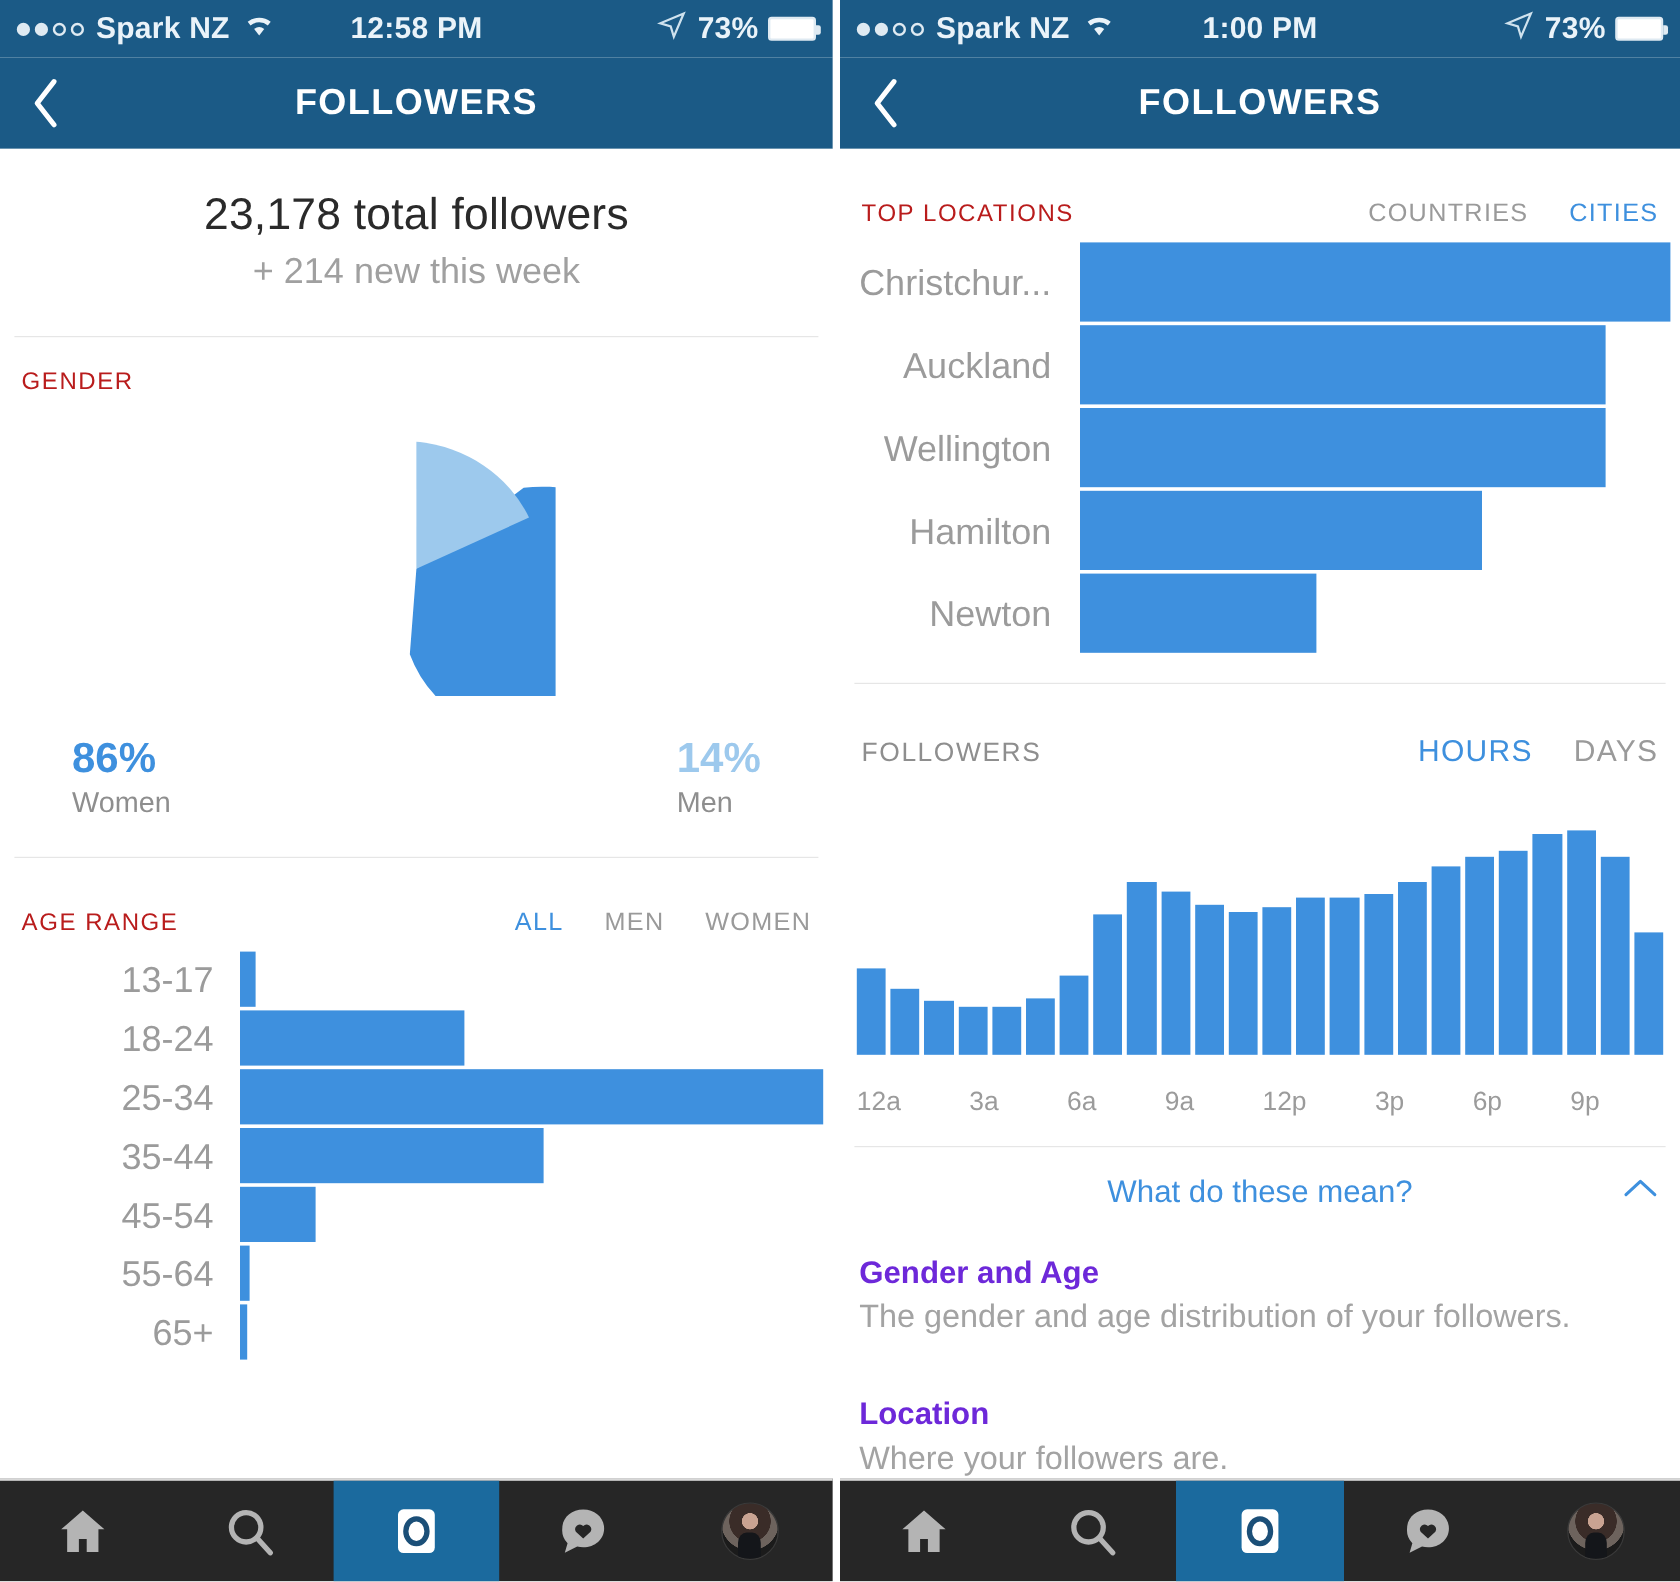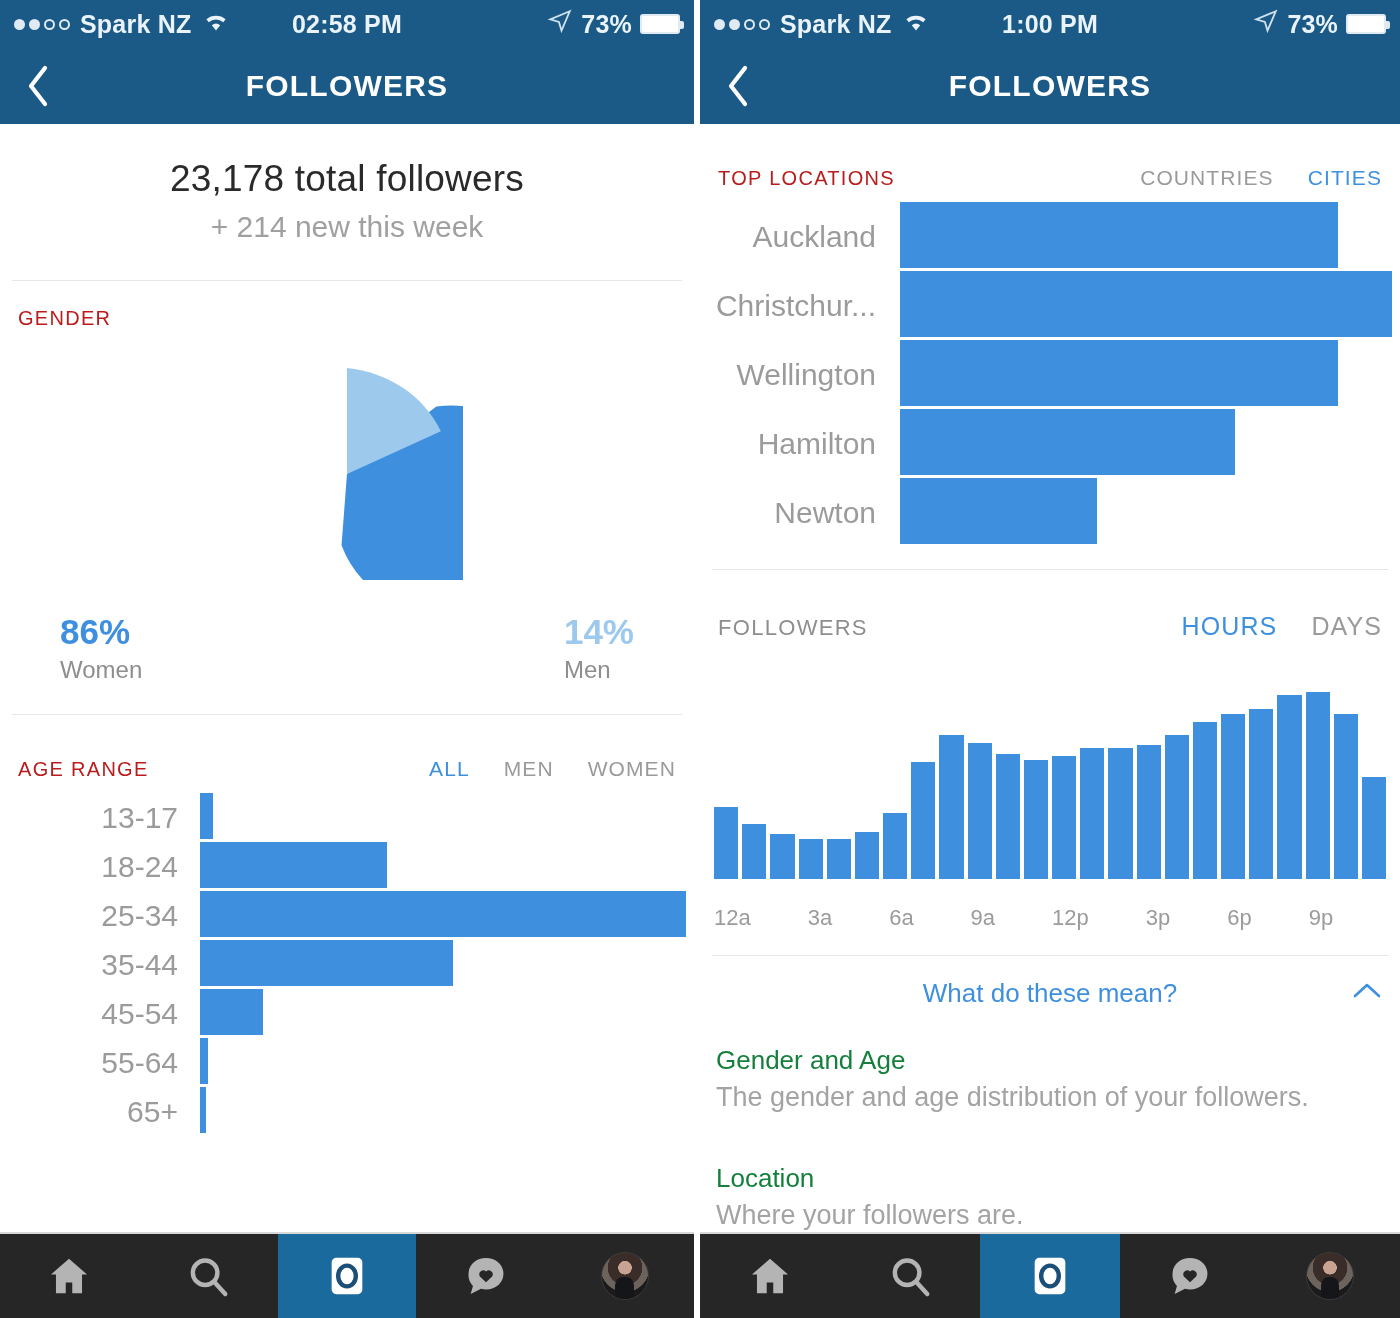--- a/index.html
+++ b/index.html
@@ -139,21 +139,21 @@
 
   
   .faq-head {
     display: flex; align-items: center; justify-content: center;
     position: relative; padding: 22px 0 20px 0;
     cursor: pointer;
   }
   .faq-head .t { font-size: 26px; color: #3e90de; }
   .faq-head .chev { position: absolute; right: 18px; top: 50%; transform: translateY(-50%); }
   .faq-item { padding: 0 16px; }
-  .faq-q { font-size: 26px; color: #15803d; font-weight: 400; margin-top: 16px;}
+  .faq-q { font-size: 26px; color: #6d28d9; font-weight: 700; margin-top: 16px;}
   .faq-a { font-size: 27px; color: #a3a3a3; margin-top: 6px; }
   .faq-spacer { height: 34px; }
 
   
   .tabbar {
     height: 86px; background: #262626;
     display: flex; flex: 0 0 auto;
     border-top: 2px solid #d8d8d8;
   }
   .tab {
@@ -188,21 +188,21 @@
             <span class="dot"></span>
         </div>
         <span class="carrier">Spark NZ</span>
         <span class="wifi">
           <svg width="28" height="22" viewBox="0 0 28 22">
               <path d="M14 19.5l-4.2-5.3a6.8 6.8 0 0 1 8.4 0z" fill="#eaf3f9"></path>
               <path d="M4.4 8.2a15 15 0 0 1 19.2 0l-2.4 3a11.2 11.2 0 0 0-14.4 0z" fill="#eaf3f9"></path>
             </svg>
         </span>
       </div>
-      <div class="sb-center">02:58 PM</div>
+      <div class="sb-center">12:58 PM</div>
       <div class="sb-right">
         <span>
           <svg width="26" height="26" viewBox="0 0 24 24">
               <path d="M21 3L3 10.5l8 2.4 2.4 8z" fill="none" stroke="#cfe2ee" stroke-width="1.7"></path>
             </svg>
         </span>
         <span style="font-size:25px">73%</span>
         <span class="batt"></span>
       </div>
     </div>
@@ -381,29 +381,29 @@
       <div class="sec-head">
         <div class="sec-title">TOP LOCATIONS</div>
         <div class="seg">
           <div class="seg-item">COUNTRIES</div>
           <div class="seg-item active">CITIES</div>
         </div>
       </div>
 
       <div class="hbars loc" id="loc-chart">
           <div class="hrow">
+            <div class="lbl">Christchur...</div>
+            <div class="barzone">
+              <div class="bar" style="width: 100%; background: rgb(62, 144, 222);"></div>
+            </div>
+          </div>
+          <div class="hrow">
             <div class="lbl">Auckland</div>
             <div class="barzone">
               <div class="bar" style="width: 89%; background: rgb(62, 144, 222);"></div>
-            </div>
-          </div>
-          <div class="hrow">
-            <div class="lbl">Christchur...</div>
-            <div class="barzone">
-              <div class="bar" style="width: 100%; background: rgb(62, 144, 222);"></div>
             </div>
           </div>
           <div class="hrow">
             <div class="lbl">Wellington</div>
             <div class="barzone">
               <div class="bar" style="width: 89%; background: rgb(62, 144, 222);"></div>
             </div>
           </div>
           <div class="hrow">
             <div class="lbl">Hamilton</div>

